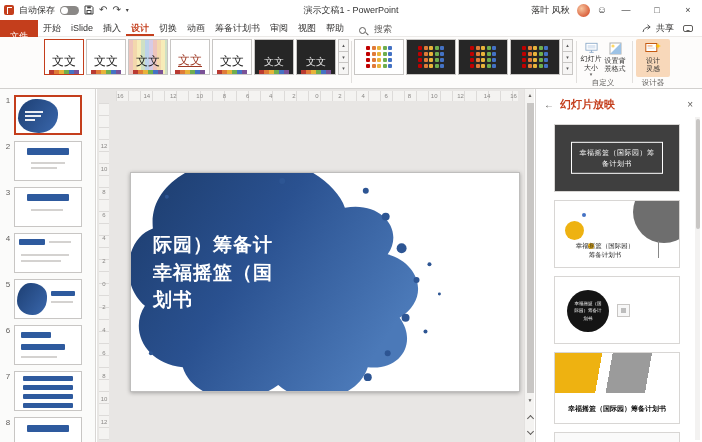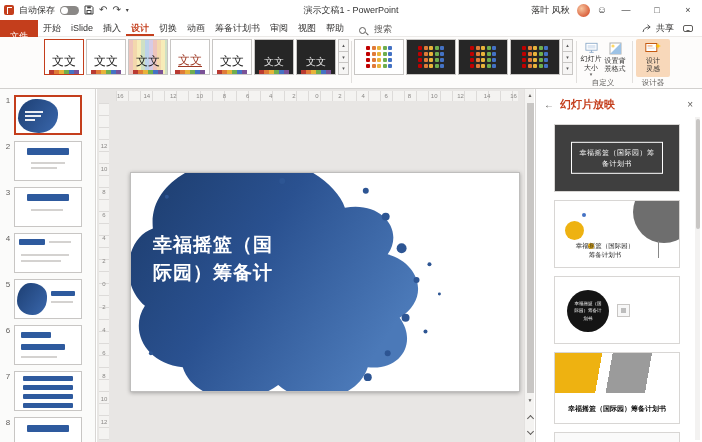--- a/index.html
+++ b/index.html
@@ -513,22 +513,23 @@
             <circle cx="238" cy="206" r="4"></circle>
               <circle cx="300" cy="92" r="2"></circle>
             <circle cx="296" cy="160" r="2"></circle>
               <circle cx="152" cy="8" r="3"></circle>
             <circle cx="36" cy="24" r="2"></circle>
               <circle cx="20" cy="182" r="2"></circle>
             <circle cx="310" cy="122" r="1.5"></circle>
           </g>
         </svg>
         <div class="slide-title">
+          <span>际园）筹备计</span>
           <span>幸福摇篮（国</span>
-          <span>际园）筹备计</span>
+          <span>划书</span>
         </div>
       </div>
 
       <div id="cscroll">
         <span class="sarr" style="top:0">▲</span>
         <span id="cs-thumb"></span>
         <span class="sarr" style="bottom:36px">▼</span>
         <span class="chevbtn" style="bottom:19px">
             <i class="chev up"></i>
           </span>

